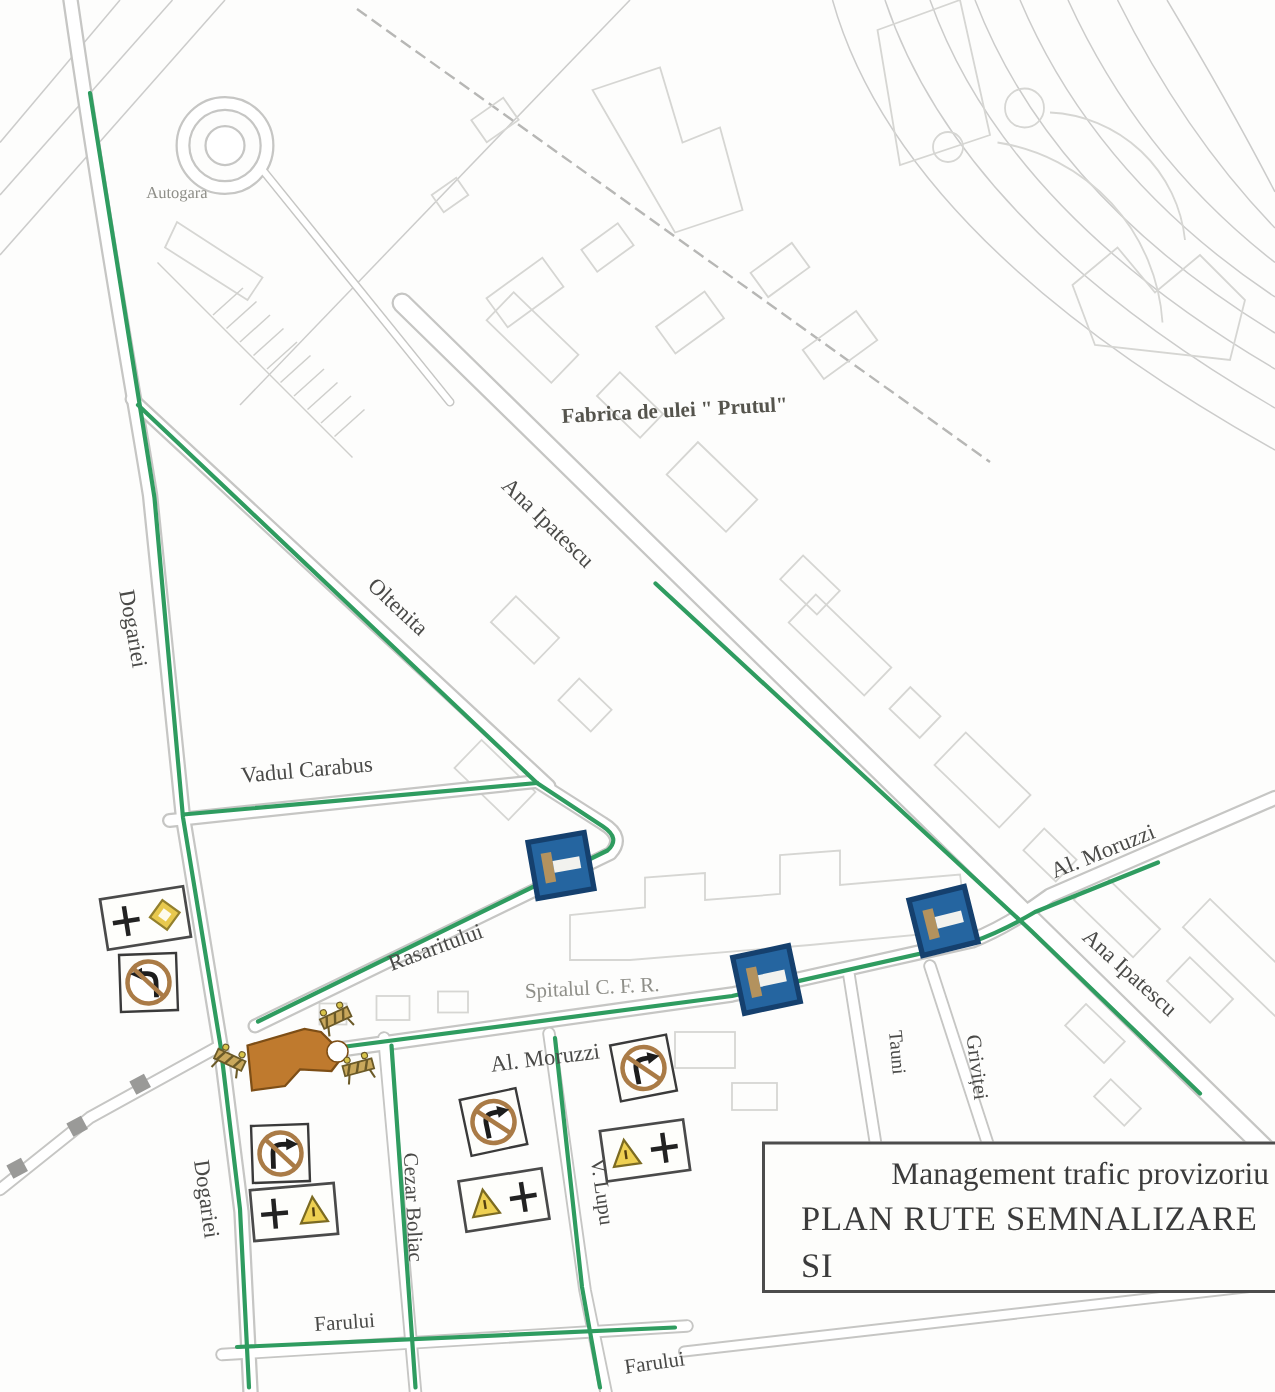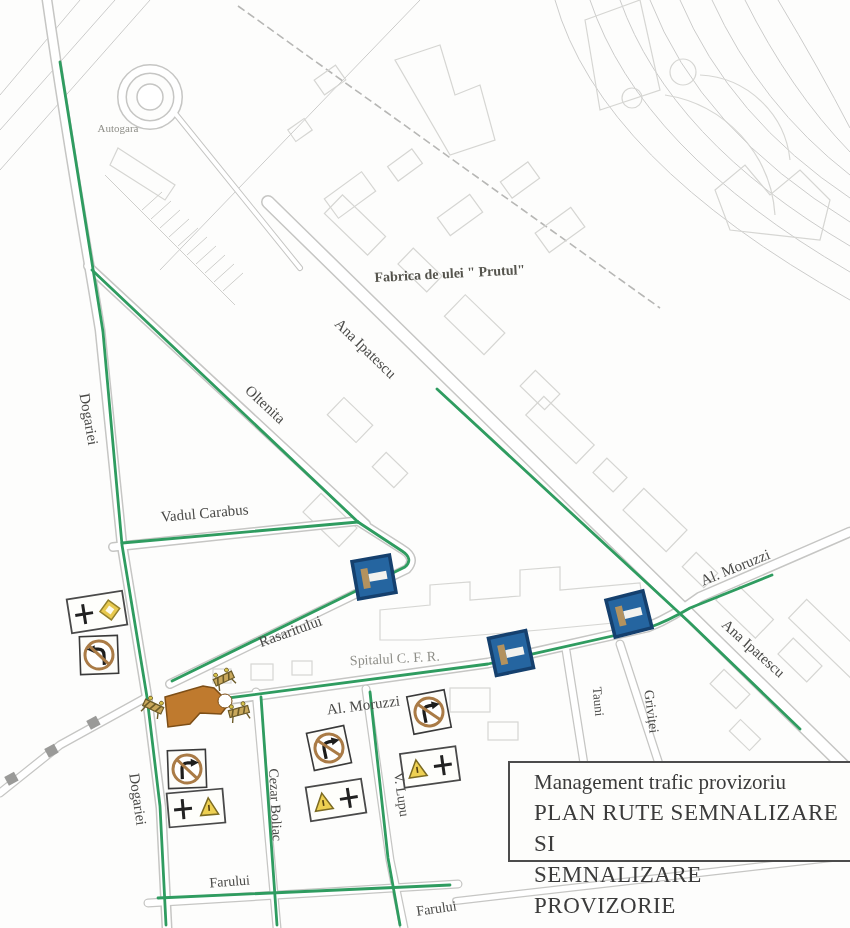--- a/index.html
+++ b/index.html
@@ -5,21 +5,21 @@
   html,body{margin:0;padding:0;background:#fdfdfc;}
   body{width:850px;height:928px;position:relative;overflow:hidden;
        font-family:"Liberation Serif",serif;}
   #map-svg{position:absolute;left:0;top:0;}
   .street-label{fill:#4a4a48;}
   .street-label.faint{fill:#8f8f89;}
   .street-label.factory{fill:#55544d;font-weight:bold;}
   .titlebox{position:absolute;left:508px;top:761px;width:352px;height:101px;
     background:#fdfdfb;border:2px solid #4c4c4c;box-sizing:border-box;
     padding:4px 12px 4px 24px;color:#3b3b3b;}
-  .titlebox .l1{font-size:21px;display:block;text-align:left;line-height:30px;}
+  .titlebox .l1{font-size:21px;display:block;text-align:right;line-height:30px;}
   .titlebox .l2,.titlebox .l3{font-size:23px;display:block;text-align:left;line-height:31px;letter-spacing:0.5px;}
 </style>
 </head>
 <body>
 
 <svg id="map-svg" width="850" height="928" viewBox="0 0 850 928">
 
   <defs>
     <g id="sign-dead-end">
       <rect x="-19" y="-19" width="38" height="38" fill="#2565a0" stroke="#15406e" stroke-width="3.5"></rect>
@@ -240,14 +240,13 @@
     <text class="street-label" font-size="14" transform="translate(271 805) rotate(87)">Cezar Boliac</text>
     <text class="street-label" font-size="14" transform="translate(397 795) rotate(82)">V. Lupu</text>
     <text class="street-label" font-size="14" transform="translate(230 886) rotate(-4)">Farului</text>
     <text class="street-label" font-size="14" transform="translate(437 913) rotate(-8)">Farului</text>
   </g>
 </svg>
 
 <div class="titlebox">
   <span class="l1">Management trafic provizoriu</span>
   <span class="l2">PLAN RUTE SEMNALIZARE SI</span>
-  <span class="l3">SEMNALIZARE PROVIZORIE</span>
 </div>
 
 </body></html>

